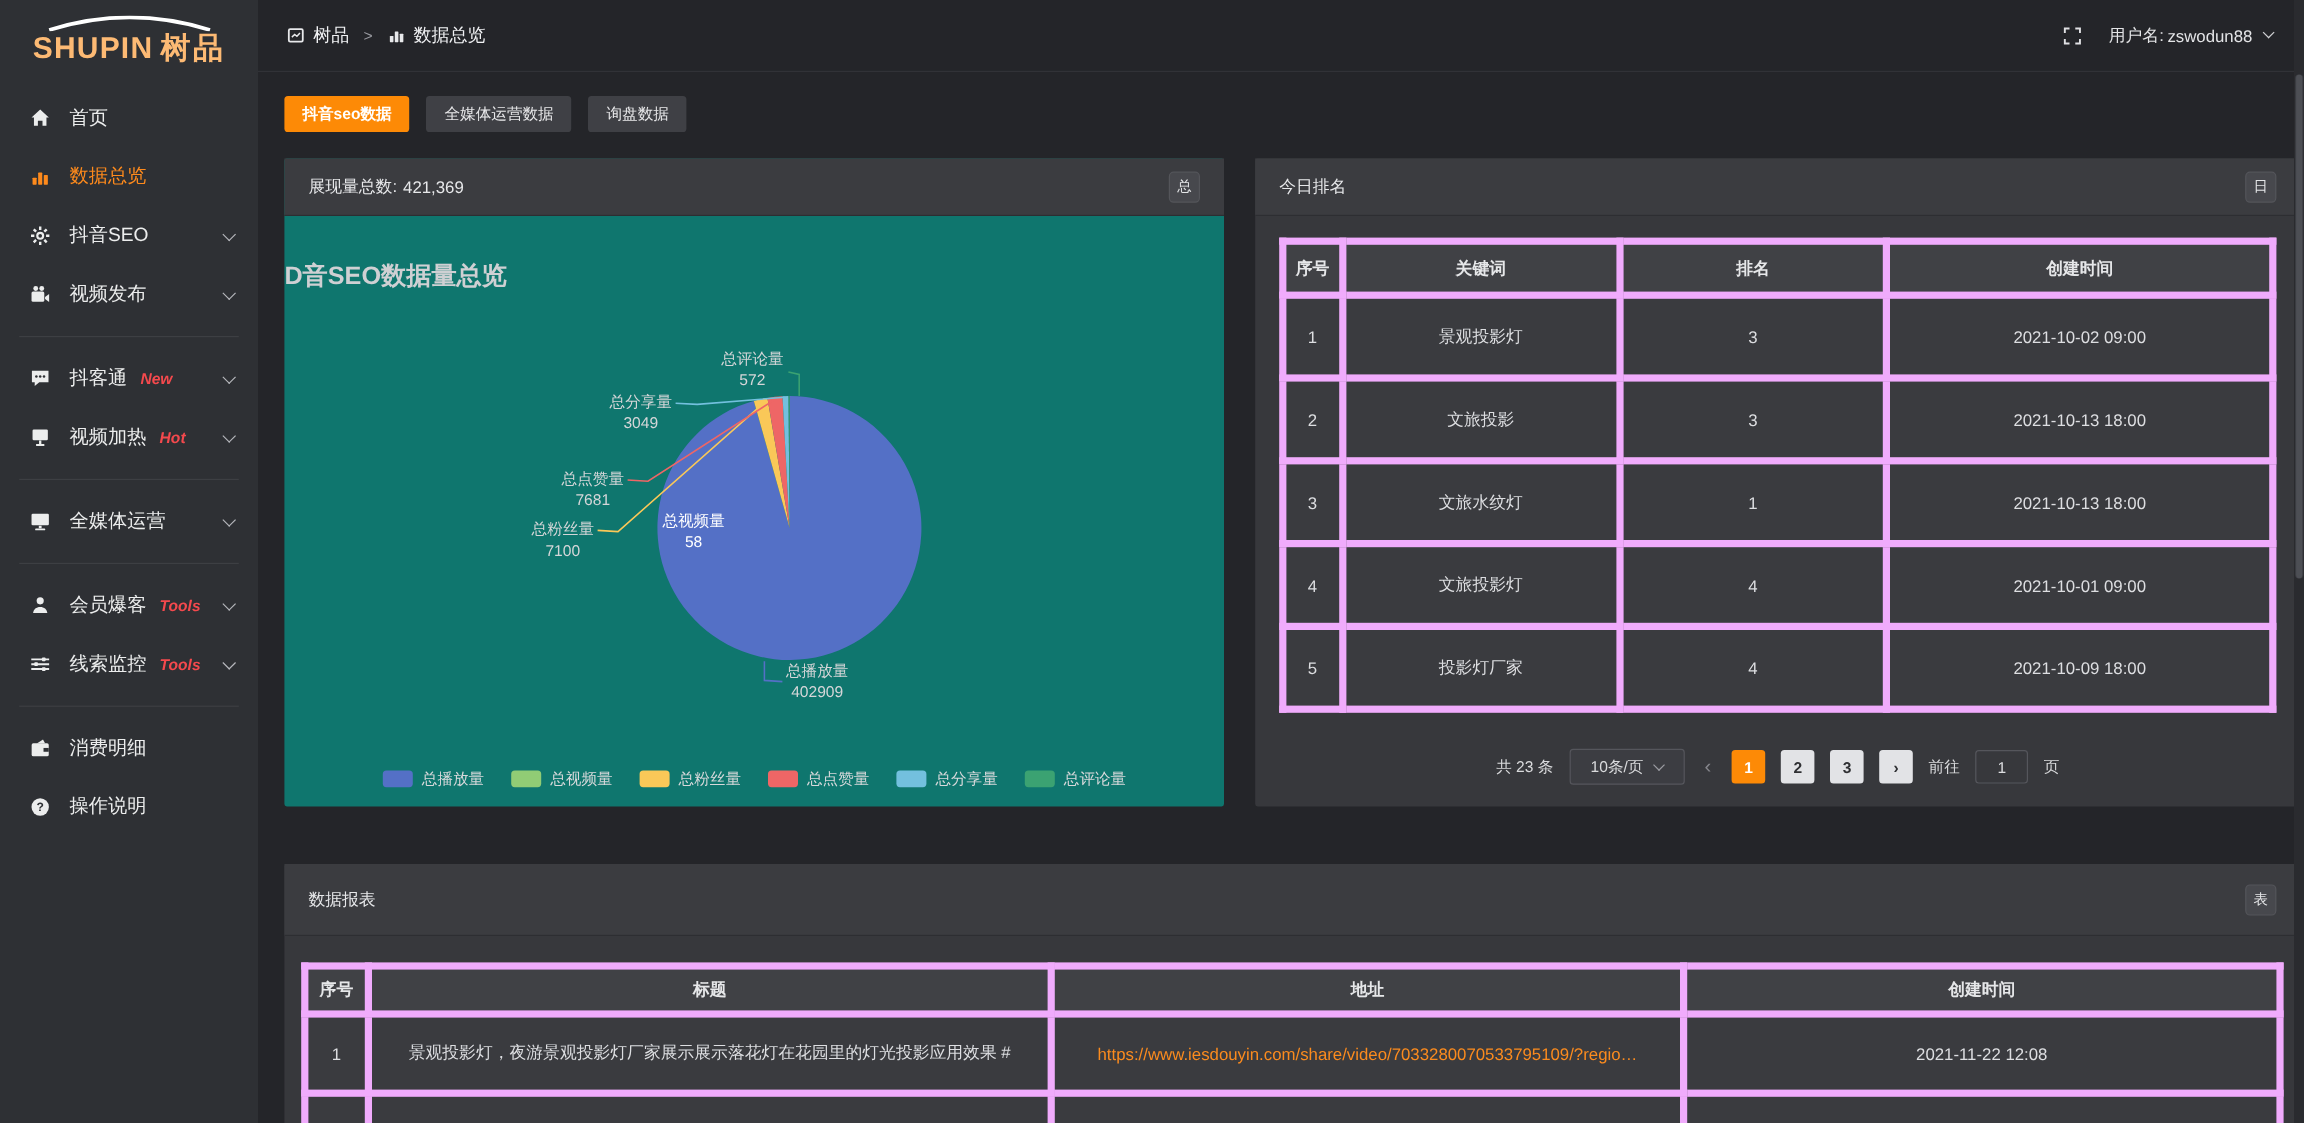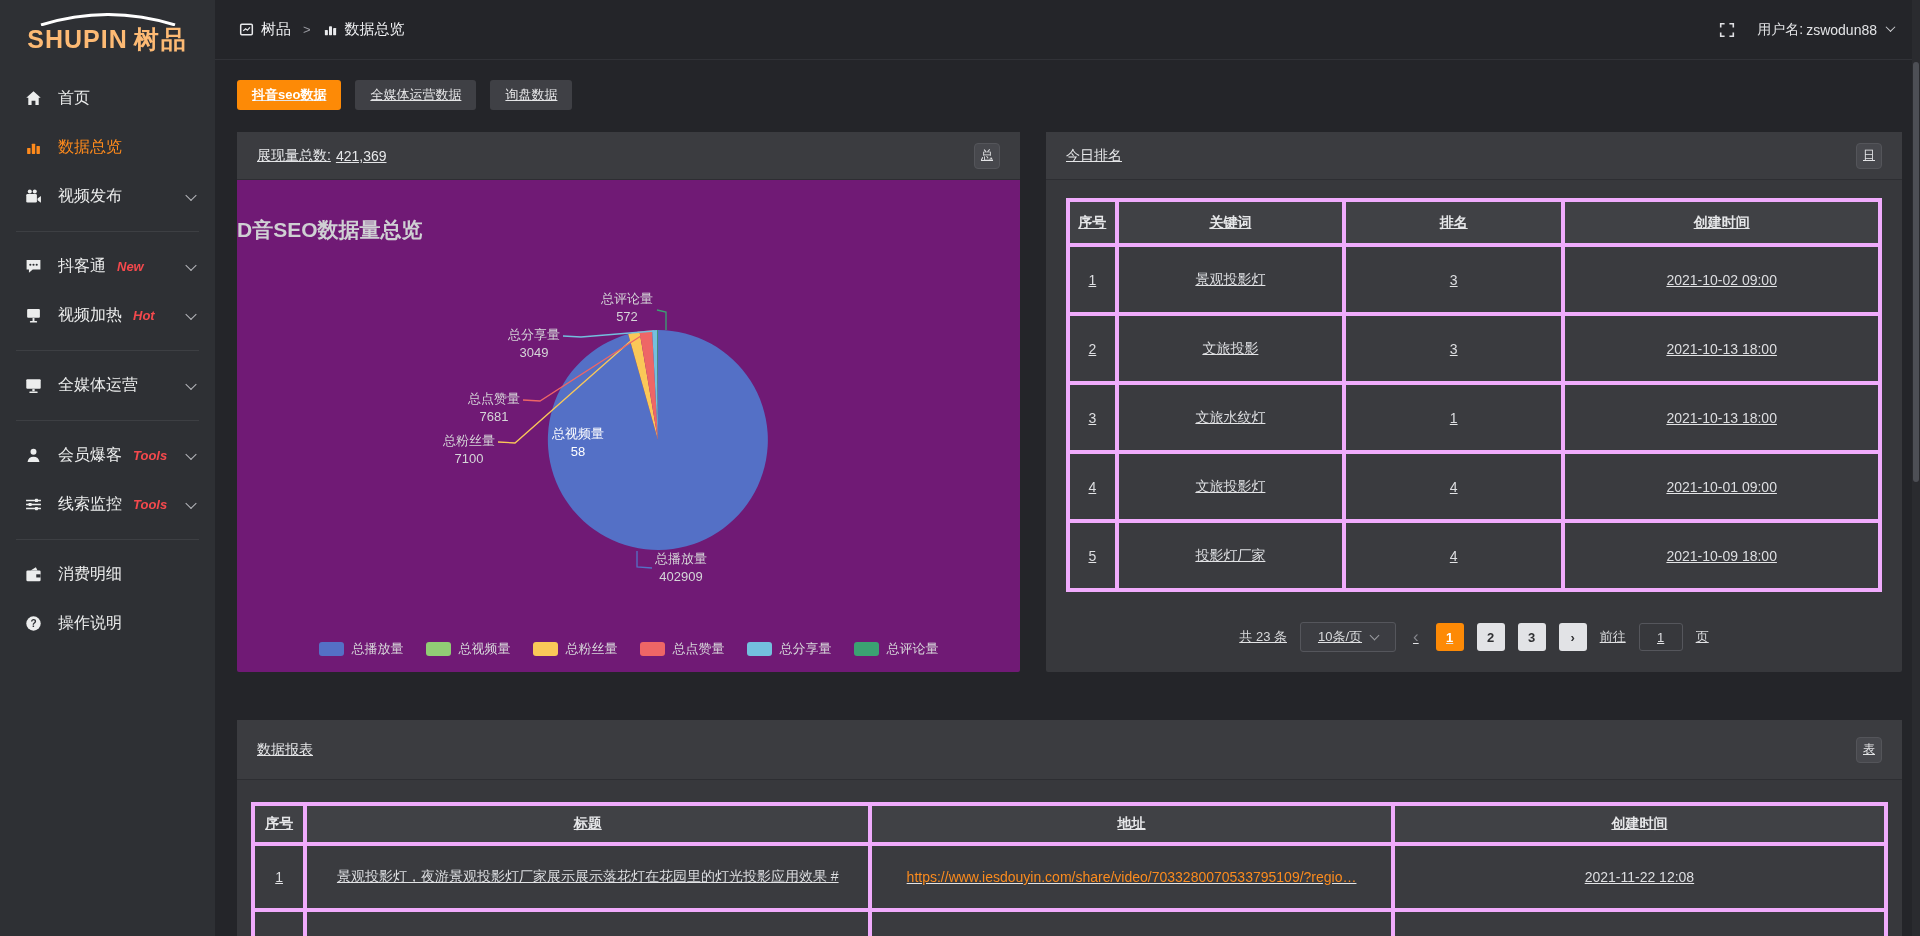--- a/index.html
+++ b/index.html
@@ -28,48 +28,48 @@
   .topbar { height:60px; flex:0 0 60px; display:flex; align-items:center; padding:0 26px 0 24px; border-bottom:1px solid #313237; }
   .crumbs { display:flex; align-items:center; gap:12px; font-size:15px; color:#f0f1f3; }
   .crumb { display:flex; align-items:center; gap:7px; cursor:pointer; }
   .crumb .ic { display:flex; color:#e8e9eb; }
   .crumb-sep { color:#9a9ba1; font-size:13px; }
   .topbar-right { margin-left:auto; display:flex; align-items:center; gap:22px; }
   .fs-btn { display:flex; color:#dfe0e3; cursor:pointer; }
   .user { display:flex; align-items:center; gap:3px; font-size:14px; cursor:pointer; }
   .user .chev2 { width:7px; height:7px; border-right:1.5px solid #cfd0d3; border-bottom:1.5px solid #cfd0d3; transform:rotate(45deg) translate(-1px,-1px); margin-left:7px; margin-top:-3px; }
 
-  .content { flex:1; padding:20px 18px 0 22px; overflow:hidden;text-decoration:underline; }
+  .content { flex:1; padding:20px 3px 0 22px; overflow:hidden; }
   .tabs { display:flex; gap:14px; margin-bottom:22px; }
   .tab { height:30px; padding:0 15px; display:flex; align-items:center; background:#3f4045; border-radius:3px; font-size:13px; color:#e8e8ea; cursor:pointer; }
   .tab.active { background:#fd8a06; color:#fff; font-weight:bold; }
 
   .row-panels { display:flex; gap:26px; height:540px; }
-  .panel { background:#701a75; border-radius:2px; display:flex; flex-direction:column; min-width:0; }
+  .panel { background:#0f766e; border-radius:2px; display:flex; flex-direction:column; min-width:0; }
   .panel-hd { height:48px; flex:0 0 48px; display:flex; align-items:center; justify-content:space-between; padding:0 20px; font-size:14px; color:#e7e8ea; background:#3b3c40; border-bottom:1px solid #2d2e32; }
   .corner-btn { width:26px; height:26px; background:#47484d; border:1px solid #54555a; border-radius:4px; color:#e4e5e7; font-size:12px; display:flex; align-items:center; justify-content:center; cursor:pointer; }
   .summary { display:flex; gap:5px; align-items:center; }
 
   
   .chart-panel { width:783px; flex:0 0 783px; }
   .chart-area { position:relative; flex:1; }
   .chart-title { position:absolute; top:36px; left:0; width:642px; text-align:left; font-size:21px; font-weight:bold; color:#cfd0d3; }
   .pie-svg { position:absolute; left:0; top:0; }
   .pie-label { position:absolute; font-size:13px; line-height:18px; color:#d5d6d8; text-align:center; white-space:nowrap; }
   .pie-label span { display:block; }
   .pie-label.al-right { transform:translateX(-100%); }
   .pie-label.al-center { transform:translateX(-50%); }
   .pie-label.inside { color:#fff; }
   .legend { position:absolute; left:0; right:0; bottom:14px; display:flex; justify-content:center; align-items:center; gap:22px; }
   .legend-item { display:flex; align-items:center; gap:8px; font-size:13px; color:#d8d9db; cursor:pointer; }
   .legend-swatch { width:25px; height:14px; border-radius:3px; }
 
   
   table.grid { width:100%; border-collapse:collapse; table-layout:fixed; font-size:14px; color:#dddee1; }
-  .grid th, .grid td { border:4px solid #f0abfc; text-align:center; overflow:hidden; white-space:nowrap; text-overflow:ellipsis;margin-top:32px; }
+  .grid th, .grid td { border:6px solid #f0abfc; text-align:center; overflow:hidden; white-space:nowrap; text-overflow:ellipsis;margin-top:32px; }
   .grid th { background:#404145; font-weight:bold; color:#e6e7e9; height:44px; }
 
   .rank-panel { flex:1; background:#37383c; }
   .rank-body { flex:1; padding:18px 20px 0; }
   .rank-body td { height:69px; background:#3a3b3f; }
   .rank-body th { height:45px; }
 
   .pagination { display:flex; align-items:center; justify-content:center; gap:13px; margin-top:30px; font-size:13px; color:#d9dadc; }
   .pg-select { width:96px; height:30px; border:1px solid #55565c; background:#3c3d42; border-radius:3px; display:flex; align-items:center; justify-content:center; gap:9px; cursor:pointer; }
   .pg-select .chev2 { width:7px; height:7px; border-right:1.4px solid #9b9ca1; border-bottom:1.4px solid #9b9ca1; transform:rotate(45deg); margin-top:-4px; }
@@ -120,20 +120,34 @@
           <span class="ic">
             <svg width="17" height="17" viewBox="0 0 16 16">
               <g fill="currentColor">
                 <rect x="2" y="8.5" width="3.2" height="5.5" rx=".5"></rect>
                 <rect x="6.4" y="4.5" width="3.2" height="9.5" rx=".5"></rect>
                 <rect x="10.8" y="6.5" width="3.2" height="7.5" rx=".5"></rect>
               </g>
             </svg>
           </span>
           <span class="lbl">数据总览</span>
+        </div>
+        <div class="side-item">
+          <span class="ic">
+            <svg width="17" height="17" viewBox="0 0 16 16">
+              <g stroke="currentColor" fill="none">
+                <circle cx="8" cy="8" r="2.3" stroke-width="1.7"></circle>
+                <g stroke-width="1.9">
+                  <path d="M8 .8v2.6M8 12.6v2.6M.8 8h2.6M12.6 8h2.6M2.9 2.9l1.9 1.9M11.2 11.2l1.9 1.9M2.9 13.1l1.9-1.9M11.2 4.8l1.9-1.9"></path>
+                </g>
+              </g>
+            </svg>
+          </span>
+          <span class="lbl">抖音SEO</span>
+          <span class="chev"></span>
         </div>
         <div class="side-item">
           <span class="ic">
             <svg width="17" height="17" viewBox="0 0 16 16">
               <g fill="currentColor">
                 <circle cx="4.5" cy="3.2" r="1.9"></circle>
                 <circle cx="9.2" cy="3.2" r="1.9"></circle>
                 <rect x="1.2" y="5.6" width="10" height="8" rx="1.2"></rect>
                 <path d="M11.8 9.9 15 7.6v6.2l-3.2-2.3z"></path>
               </g>

